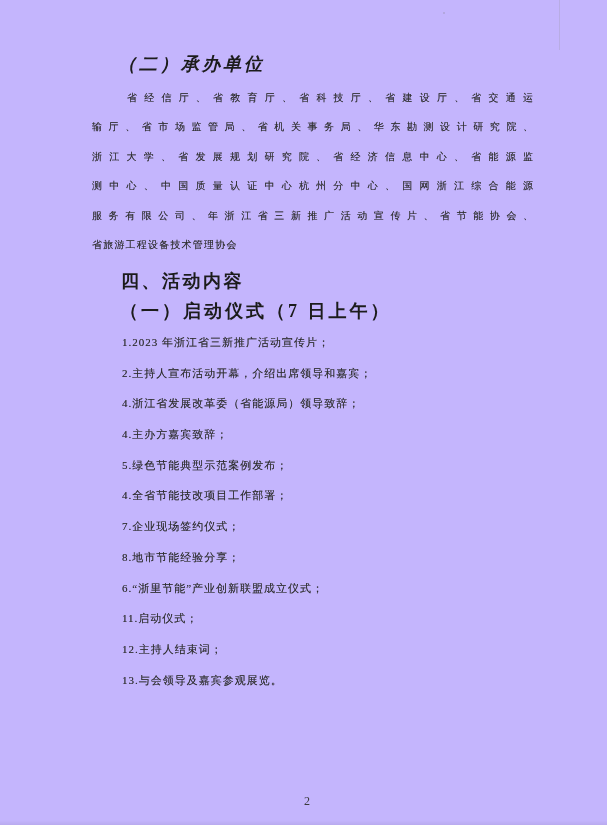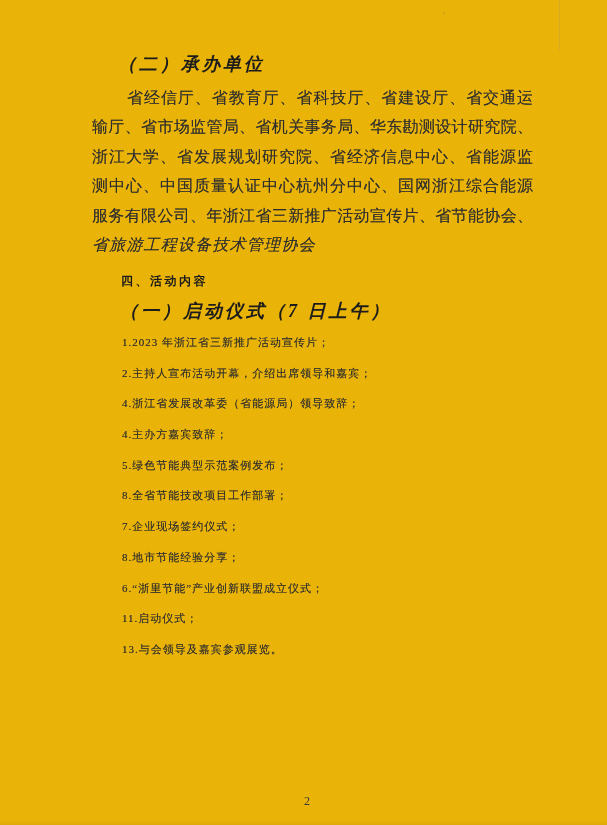--- a/index.html
+++ b/index.html
@@ -4,21 +4,21 @@
 <style>
   html, body {
     margin: 0;
     padding: 0;
     background: #ffffff;
   }
   .page {
     position: relative;
     width: 607px;
     height: 825px;
-    background: #eab308;
+    background: #c4b5fd;
     overflow: hidden;
     font-family: "Liberation Serif", "DejaVu Serif", serif;
     color: #2e2e2e;
   }
   .textblock {
     position: absolute;
     left: 92px;
     width: 441px;
     top: 0;
     height: 825px;
@@ -35,62 +35,60 @@
     font-weight: bold;
     font-style: italic;
     letter-spacing: 3px;
     color: #1c1c1c;
   }
   .para {
     position: absolute;
     top: 83px;
     left: 0;
     right: 0;
-    font-size: 16px;
+    font-size: 10px;
   }
   .para .pline {
     height: 29.4px;
     line-height: 29.4px;
     text-align: justify;
     text-align-last: justify;
     text-shadow: 0 0 0.5px rgba(50,50,50,0.55);
   }
   .para .pline.first {
     padding-left: 35px;
   }
   .para .pline.last {
     text-align-last: left;
     letter-spacing: 1.2px;
-    font-style: italic;
   }
   .h-section {
     position: absolute;
     top: 266px;
     left: 0;
     right: 0;
     height: 30px;
     line-height: 30px;
     padding-left: 29px;
-    font-size: 12px;
+    font-size: 18px;
     font-weight: bold;
     letter-spacing: 2.5px;
     color: #1c1c1c;
     font-family: "Liberation Sans", "DejaVu Sans", sans-serif;
   }
   .h-sub1 {
     position: absolute;
     top: 296px;
     left: 0;
     right: 0;
     height: 31px;
     line-height: 31px;
     padding-left: 28px;
     font-size: 18px;
     font-weight: bold;
-    font-style: italic;
     letter-spacing: 3px;
     color: #1c1c1c;
   }
   .agenda {
     position: absolute;
     top: 327px;
     left: 0;
     right: 0;
     font-size: 11px;
   }
@@ -163,25 +161,26 @@
     <div class="h-section">四、活动内容</div>
 
     <div class="h-sub1">（一）启动仪式（7 日上午）</div>
 
     <div class="agenda">
       <div class="item">1.2023 年浙江省三新推广活动宣传片；</div>
       <div class="item">2.主持人宣布活动开幕，介绍出席领导和嘉宾；</div>
       <div class="item">4.浙江省发展改革委（省能源局）领导致辞；</div>
       <div class="item">4.主办方嘉宾致辞；</div>
       <div class="item">5.绿色节能典型示范案例发布；</div>
-      <div class="item">8.全省节能技改项目工作部署；</div>
+      <div class="item">4.全省节能技改项目工作部署；</div>
       <div class="item">7.企业现场签约仪式；</div>
       <div class="item">8.地市节能经验分享；</div>
       <div class="item">6.“浙里节能”产业创新联盟成立仪式；</div>
       <div class="item">11.启动仪式；</div>
+      <div class="item">12.主持人结束词；</div>
       <div class="item">13.与会领导及嘉宾参观展览。</div>
     </div>
 
   </div>
 
   <div class="page-number">2</div>
 
   <div class="scan-bottom-band"></div>
 
 </div>

